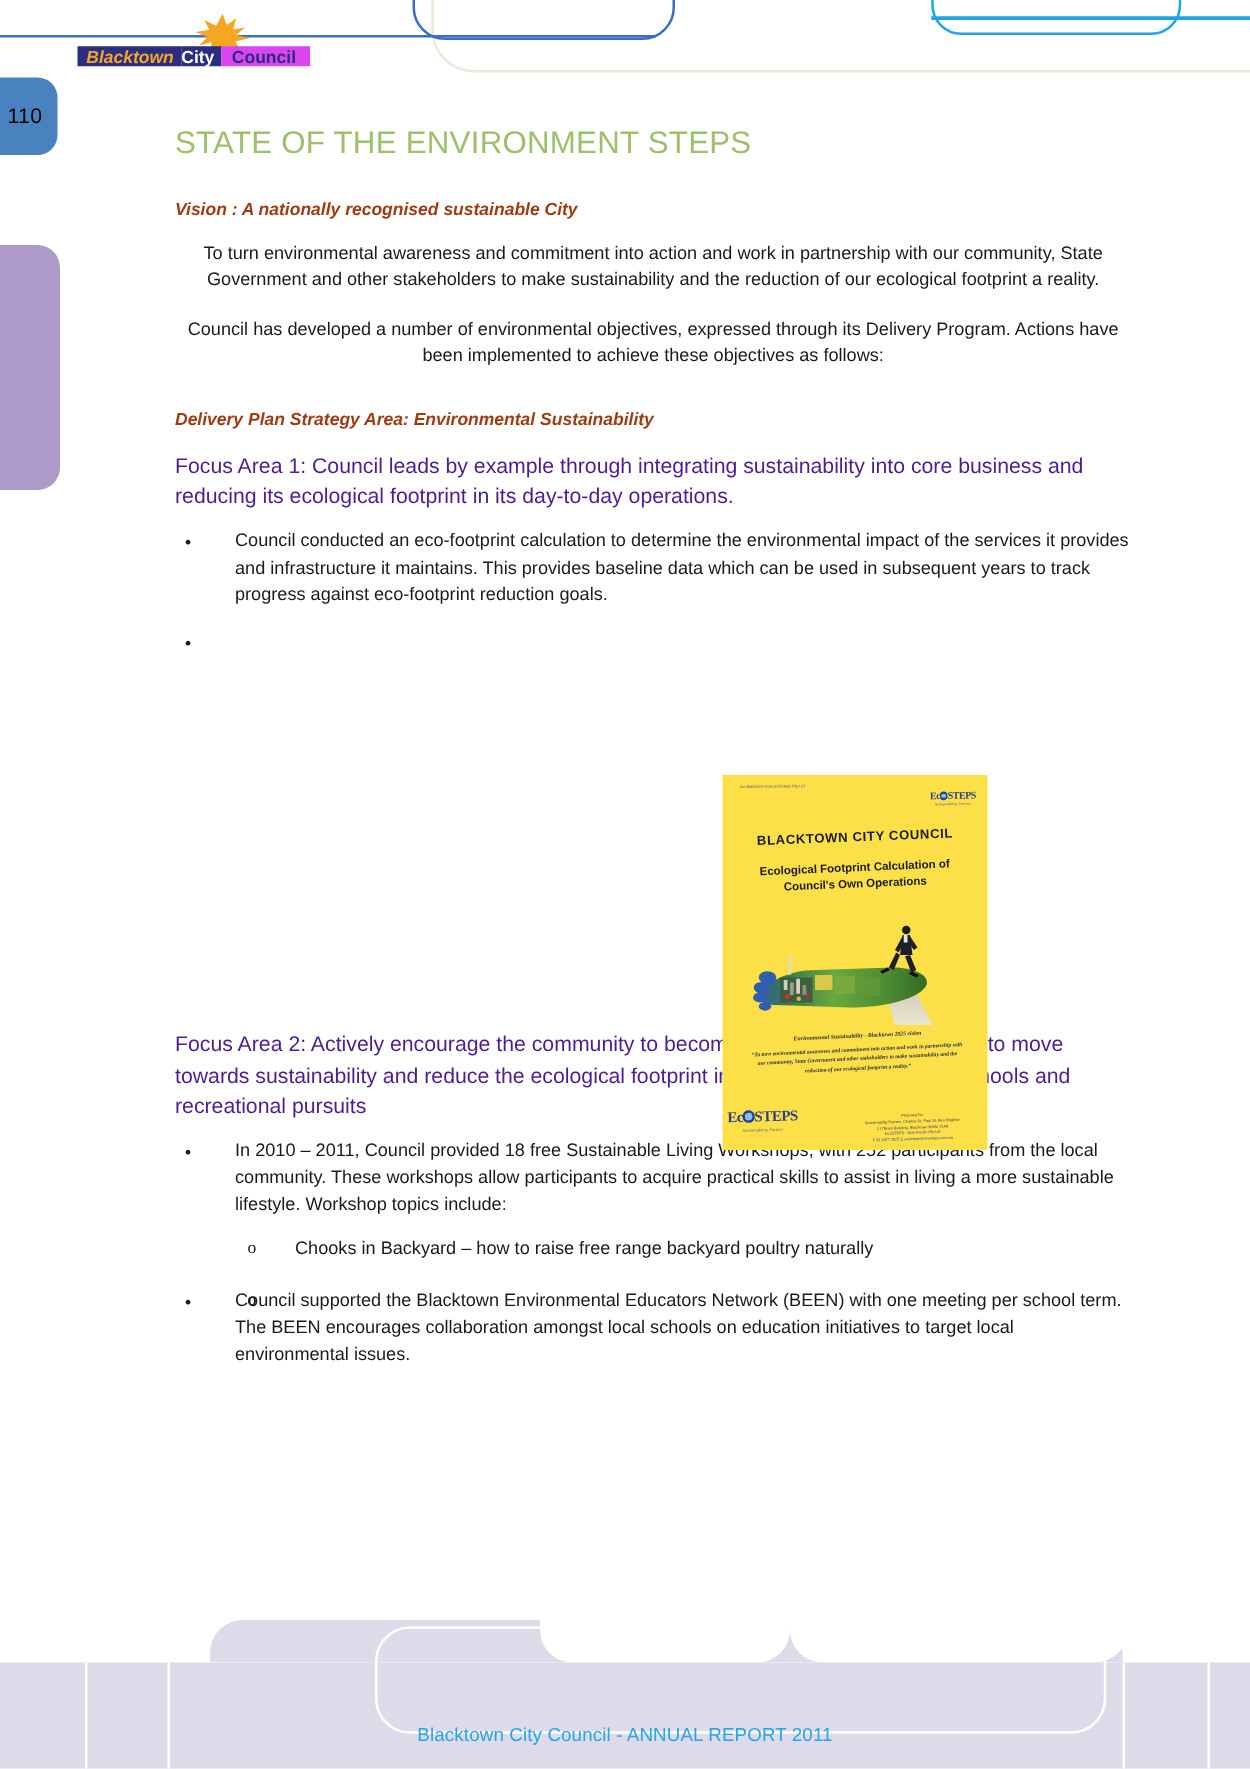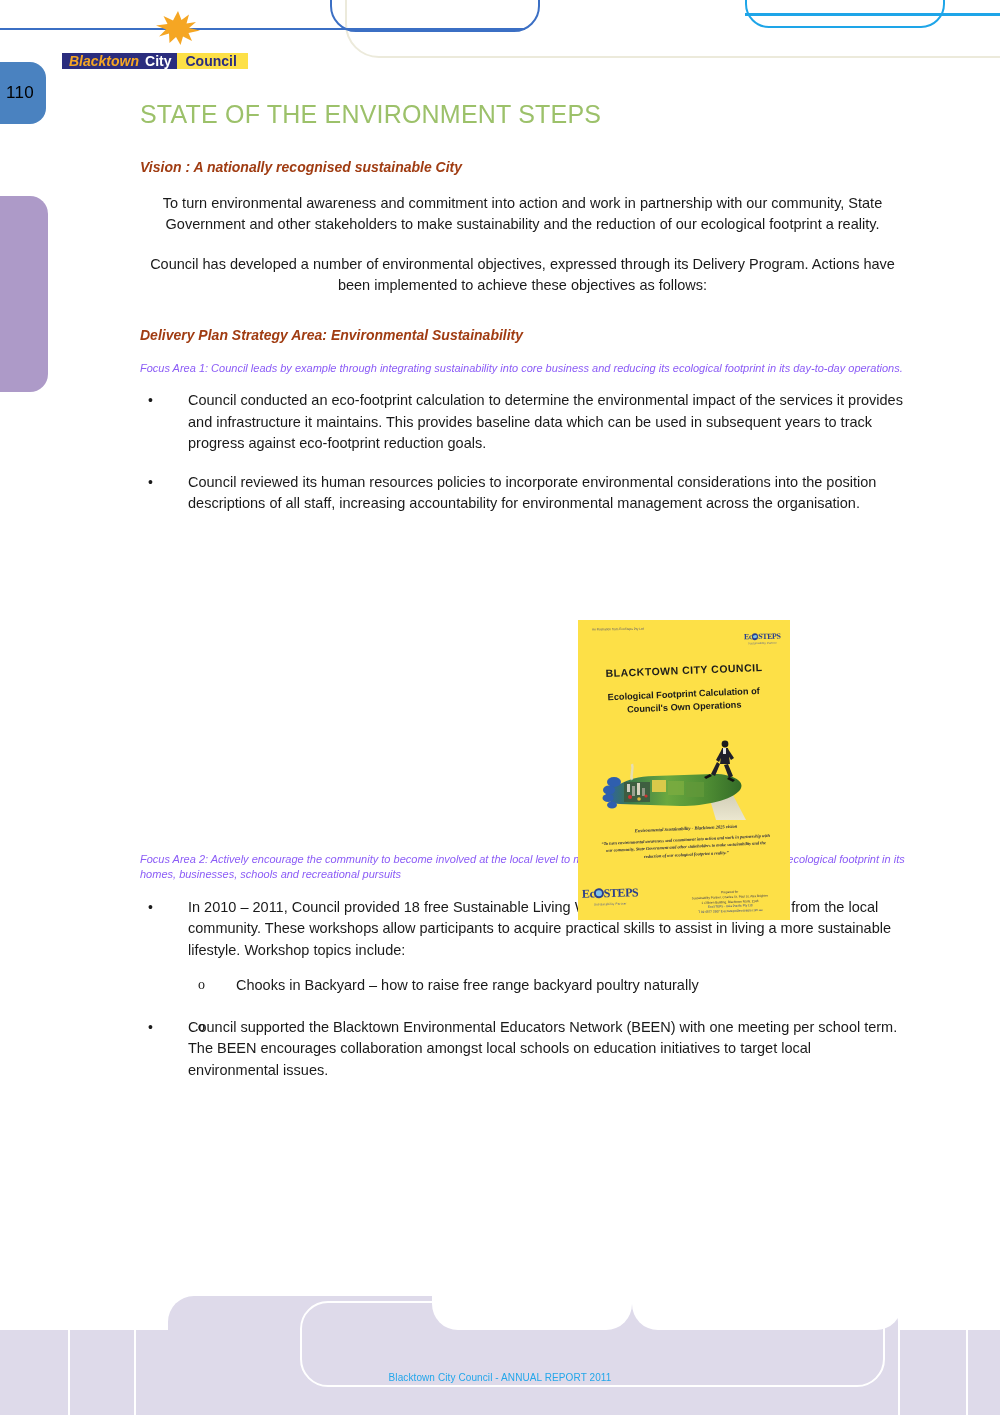--- a/index.html
+++ b/index.html
@@ -114,42 +114,42 @@
     width: 44px;
     height: 34px;
   }
   .logo-bar {
     position: absolute;
     left: 0;
     top: 6px;
     width: 186px;
     height: 32px;
     display: flex;
-    align-items: flex-end;
+    align-items: flex-start;
     font-size: 14px;
     font-weight: bold;
     font-family: "Liberation Sans", sans-serif;
   }
   .logo-seg-blacktown {
     background: #2b2d7e;
     color: #f5a623;
     padding: 0 6px 0 7px;
     display: flex;
     align-items: center;
     font-style: italic;
   }
   .logo-seg-city {
     background: #2b2d7e;
     color: #ffffff;
     padding: 0 6px 0 0;
     display: flex;
     align-items: center;
   }
   .logo-seg-council {
-    background: #fde047;
+    background: #d946ef;
     color: #2b2d7e;
     padding: 0 8px;
     display: flex;
     align-items: center;
     flex: 1;
   }
 
   
   .content {
     position: absolute;
@@ -182,24 +182,23 @@
     margin: 0 0 18px 0;
     font-size: 14.5px;
     line-height: 1.48;
     color: #1a1a1a;
     font-family: "Liberation Sans", sans-serif;
     text-align: center;
   }
 
   h3.focus-heading {
     margin: 18px 0 14px 0;
-    font-size: 11px;
-    font-style: italic;
+    font-size: 17px;
     font-weight: normal;
-    color: #8b5cf6;
+    color: #4c1d95;
     line-height: 1.42;
     font-family: "Liberation Sans", sans-serif;
   }
   h3.focus-heading-2 { margin-top: 0; }
 
   ul.bullets {
     list-style: none;
     margin: 0;
     padding: 0;
   }
@@ -437,23 +436,23 @@
     position: absolute;
     width: 2px;
     background: #ffffff;
     bottom: 0;
     height: 85px;
   }
   .footer-text {
     position: absolute;
     left: 0;
     right: 0;
-    bottom: 32px;
-    text-align: center;
-    font-size: 10px;
+    bottom: 18px;
+    text-align: center;
+    font-size: 15px;
     color: #22a6ea;
     font-family: "Liberation Sans", sans-serif;
     letter-spacing: 0.1px;
   }
 </style>
 </head>
 <body>
 
 <div class="deco deco-cream-rect"></div>
 <div class="deco deco-blue-rect"></div>
@@ -491,21 +490,20 @@
 
   <h3 class="focus-heading">Focus Area 1: Council leads by example through integrating sustainability into core business and reducing its ecological footprint in its day-to-day operations.</h3>
 
   <ul class="bullets">
     <li>
       <span class="bullet-dot">•</span>
       <span>Council conducted an eco-footprint calculation to determine the environmental impact of the services it provides and infrastructure it maintains. This provides baseline data which can be used in subsequent years to track progress against eco-footprint reduction goals.</span>
     </li>
     <li>
       <span class="bullet-dot">•</span>
-      <span>Council reviewed its human resources policies to incorporate environmental considerations into the position descriptions of all staff, increasing accountability for environmental management across the organisation.</span>
     </li>
   </ul>
 
   <div style="height:320px"></div>
 
   <h3 class="focus-heading focus-heading-2">Focus Area 2: Actively encourage the community to become involved at the local level to move towards sustainability and reduce the ecological footprint in its homes, businesses, schools and recreational pursuits</h3>
 
   <ul class="bullets">
     <li>
       <span class="bullet-dot">•</span>

